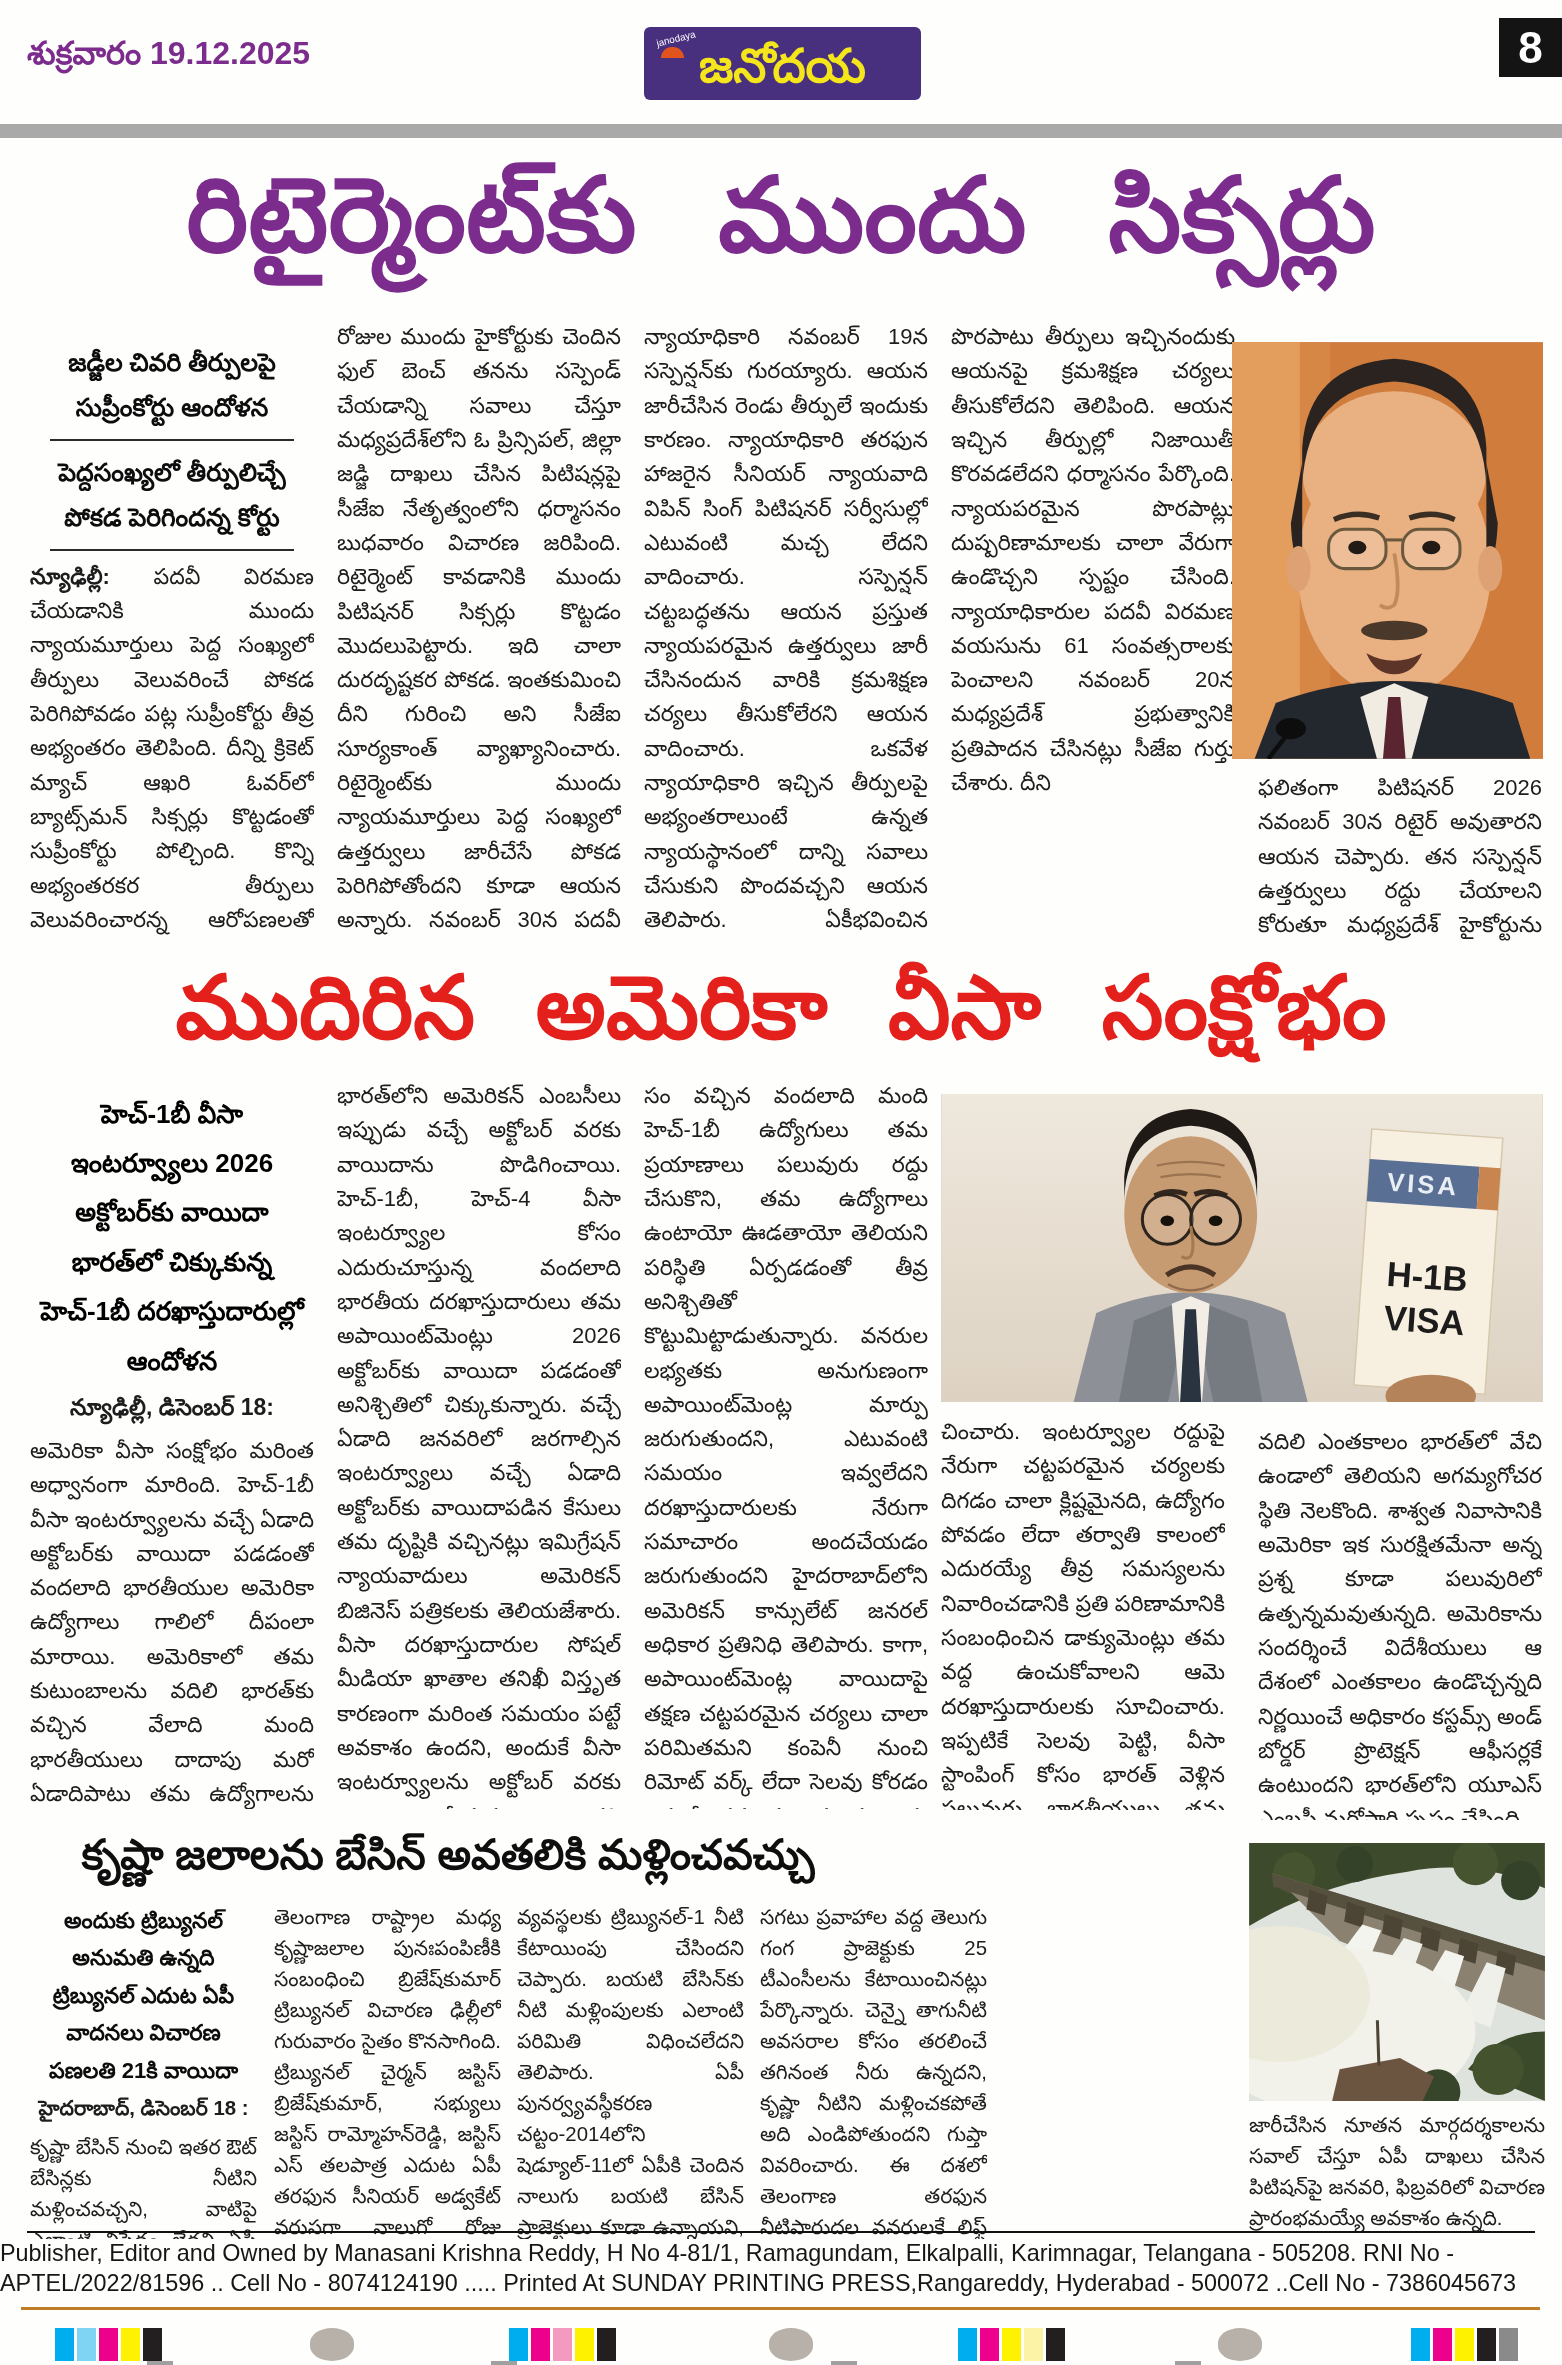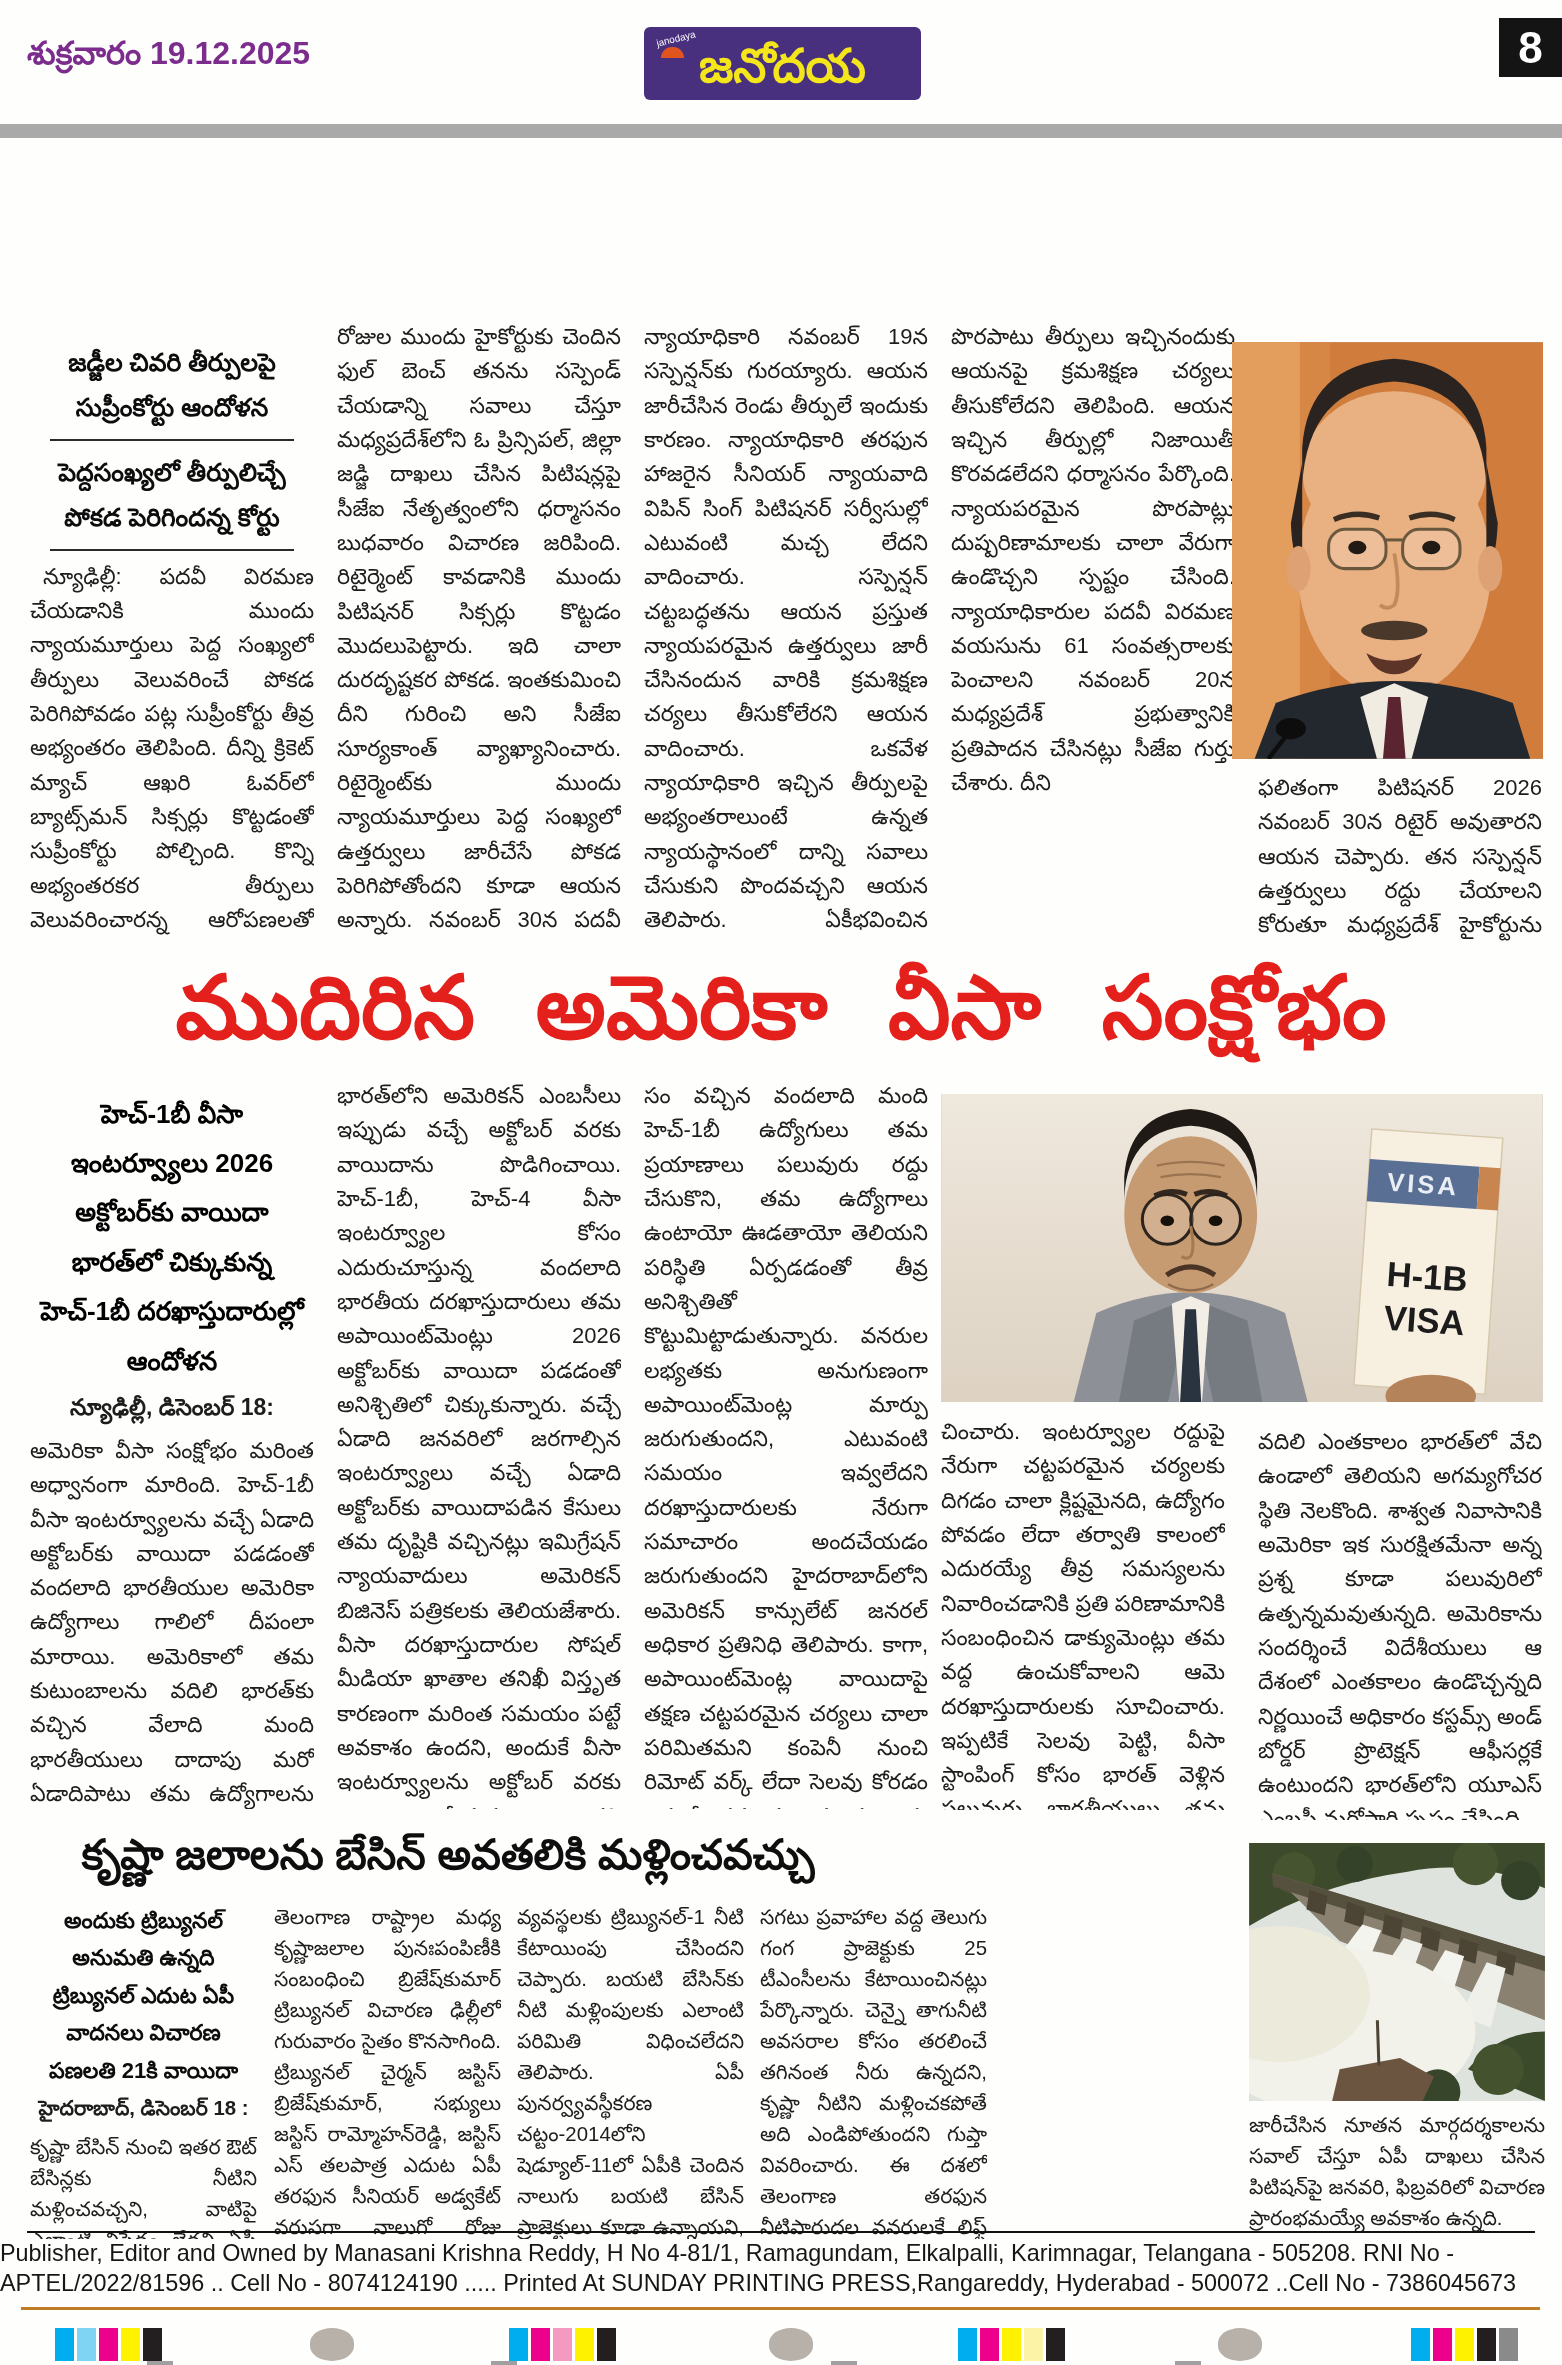--- a/index.html
+++ b/index.html
@@ -25,21 +25,21 @@
   .h3{left:38px;top:1827px;width:748px;text-align:center;color:#0e0e0e;font-weight:bold;
       font-size:42px;line-height:1.35;white-space:nowrap;margin-left:36px;}
   
   .col{text-align:justify;font-size:22px;line-height:1.56;overflow:hidden;}
   .col p{margin:0;}
   .col3x{font-size:20.4px;line-height:1.52;}
   .deck{font-weight:bold;text-align:center;font-size:25px;line-height:1.8;color:#0d0d0d;}
   .deck2{font-weight:bold;text-align:center;font-size:26px;line-height:1.9;color:#000000;}
   .deck3{font-weight:bold;text-align:center;font-size:22px;line-height:1.7;color:#0d0d0d;}
   .rule{border:0;border-top:2.3px solid #2b2b2b;margin:9px 19.7px;}
-  .dateline{font-weight:normal;margin-left:13px;}
+  .dateline{font-weight:bold;}
   .dl-center{font-weight:bold;text-align:center;font-size:23px;margin:4.5px 0 7.6px 0;}
   .photo{overflow:hidden;background:#ccc;}
   .photo svg{display:block;}
   
   .footrule{left:27px;top:2231px;width:1508px;border-top:2.3px solid #111;}
   .fline{left:0;width:1562px;text-align:left;font-size:23.4px;color:#161616;}
   .orangerule{left:21px;top:2307px;width:1519px;height:3px;background:#bf7d26;}
   
   .bar-row{left:0;top:2328px;width:1562px;height:35px;}
   .bar-group{position:absolute;top:0;height:33px;display:flex;gap:3px;}
@@ -56,20 +56,21 @@
 
   <div class="abs logo">
     <span class="logo-sub">janodaya</span>
     <span class="logo-sun"></span>
     <span class="logo-text">జనోదయ</span>
   </div>
 
   <div class="abs pageno">8</div>
   <div class="abs graybar"></div>
 
+  <div class="abs h1">రిటైర్మెంట్‌కు ముందు సిక్సర్లు</div>
 
   <div class="abs col" style="left:30px;top:320px;width:284px;height:621px;">
     <div class="deck" style="margin-top:19.7px;">జడ్జీల చివరి తీర్పులపై సుప్రీంకోర్టు ఆందోళన</div>
     <hr class="rule">
     <div class="deck">పెద్దసంఖ్యలో తీర్పులిచ్చే పోకడ పెరిగిందన్న కోర్టు</div>
     <hr class="rule">
     <p><span class="dateline">న్యూఢిల్లీ:</span> <span>పదవీ విరమణ చేయడానికి ముందు న్యాయమూర్తులు పెద్ద సంఖ్యలో తీర్పులు వెలువరించే పోకడ పెరిగిపోవడం పట్ల సుప్రీంకోర్టు తీవ్ర అభ్యంతరం తెలిపింది. దీన్ని క్రికెట్ మ్యాచ్ ఆఖరి ఓవర్‌లో బ్యాట్స్‌మన్ సిక్సర్లు కొట్టడంతో సుప్రీంకోర్టు పోల్చింది. కొన్ని అభ్యంతరకర తీర్పులు వెలువరించారన్న ఆరోపణలతో తన రిటైర్మెంట్‌కు 10</span></p>
   </div>
 
   <div class="abs col" style="left:337px;top:320px;width:284px;height:621px;">

